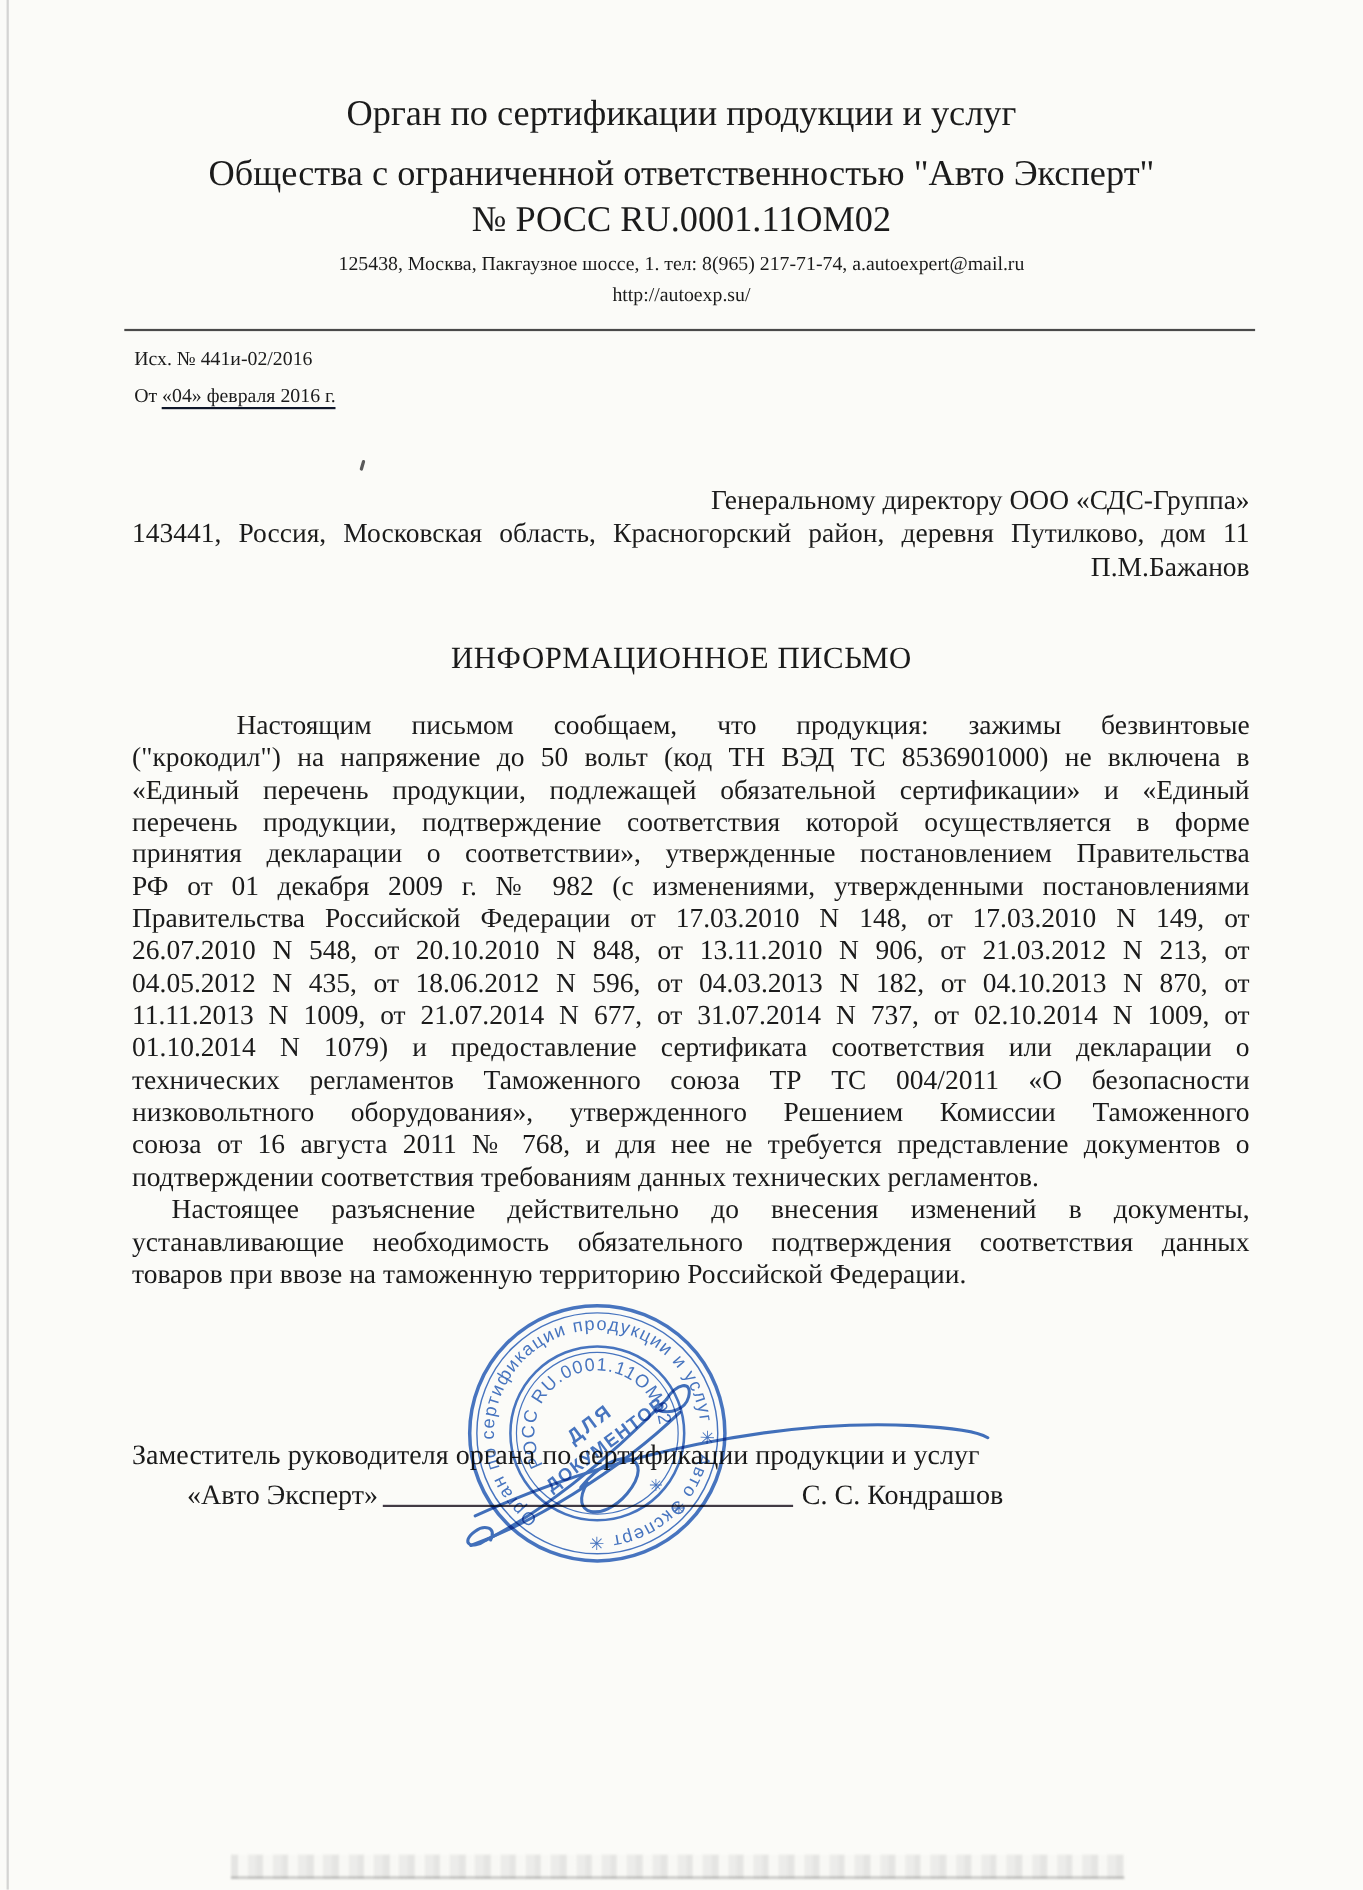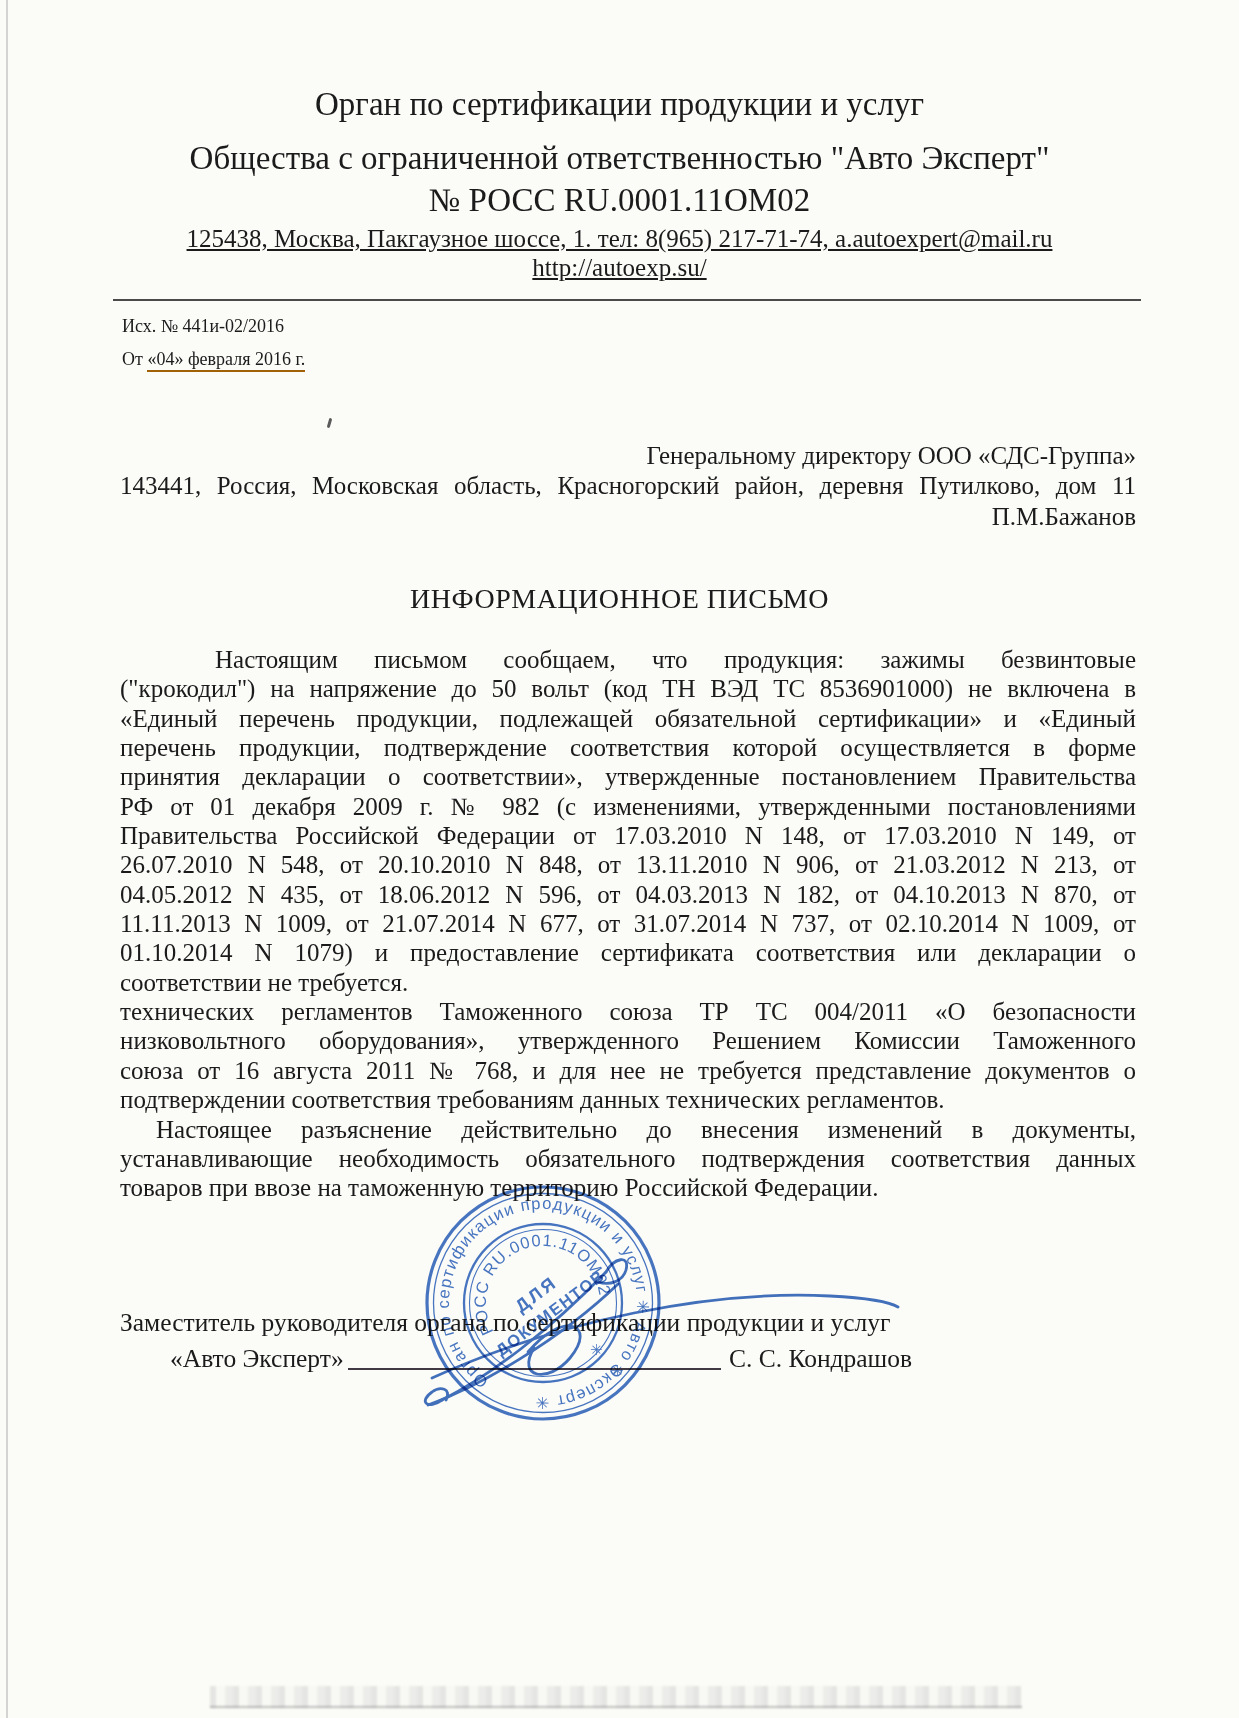--- a/index.html
+++ b/index.html
@@ -8,25 +8,25 @@
     background:#fbfbf8;
     font-family:"Liberation Serif","DejaVu Serif",serif;
     color:#1b1b1b;
     position:relative;
     overflow:hidden;
   }
   .abs{position:absolute;}
   .centered{left:0;width:1239px;text-align:center;}
   
   .h-big{font-size:33px;line-height:40px;}
-  .h-small{font-size:25px;line-height:30px;text-decoration:underline;}
+  .h-small{font-size:18px;line-height:30px;}
   .divider{left:113px;top:299px;width:1028px;height:0;border-top:2px solid #4a4a4a;}
   
   .ref{left:122px;font-size:18px;}
-  .u{border-bottom:2px solid #a16207;padding-bottom:1px;}
+  .u{border-bottom:2px solid #0f172a;padding-bottom:1px;}
   
   .addr{left:120px;width:1016px;font-size:25px;line-height:30.3px;}
   .addr .r{text-align:right;}
   .addr .j{text-align:justify;text-align-last:justify;}
   
   .title{font-size:28px;letter-spacing:.5px;}
   
   .body-block{left:120px;top:645px;width:1016px;}
   .bline{
     font-size:25px;line-height:29.35px;
@@ -89,21 +89,20 @@
     <div class="bline">("крокодил") на напряжение до 50 вольт (код ТН ВЭД ТС 8536901000) не включена в</div>
     <div class="bline">«Единый перечень продукции, подлежащей обязательной сертификации» и «Единый</div>
     <div class="bline">перечень продукции, подтверждение соответствия которой осуществляется в форме</div>
     <div class="bline">принятия декларации о соответствии», утвержденные постановлением Правительства</div>
     <div class="bline">РФ от 01 декабря 2009 г. № 982 (с изменениями, утвержденными постановлениями</div>
     <div class="bline">Правительства Российской Федерации от 17.03.2010 N 148, от 17.03.2010 N 149, от</div>
     <div class="bline">26.07.2010 N 548, от 20.10.2010 N 848, от 13.11.2010 N 906, от 21.03.2012 N 213, от</div>
     <div class="bline">04.05.2012 N 435, от 18.06.2012 N 596, от 04.03.2013 N 182, от 04.10.2013 N 870, от</div>
     <div class="bline">11.11.2013 N 1009, от 21.07.2014 N 677, от 31.07.2014 N 737, от 02.10.2014 N 1009, от</div>
     <div class="bline">01.10.2014 N 1079) и предоставление сертификата соответствия или декларации о</div>
-    <div class="bline last">соответствии не требуется.</div>
   </div>
   <div>
     <div class="bline">технических регламентов Таможенного союза ТР ТС 004/2011 «О безопасности</div>
     <div class="bline">низковольтного оборудования», утвержденного Решением Комиссии Таможенного</div>
     <div class="bline">союза от 16 августа 2011 № 768, и для нее не требуется представление документов о</div>
     <div class="bline last">подтверждении соответствия требованиям данных  технических регламентов.</div>
   </div>
   <div>
     <div class="bline ind2">Настоящее разъяснение действительно до внесения изменений в документы,</div>
     <div class="bline">устанавливающие необходимость обязательного подтверждения соответствия данных</div>

